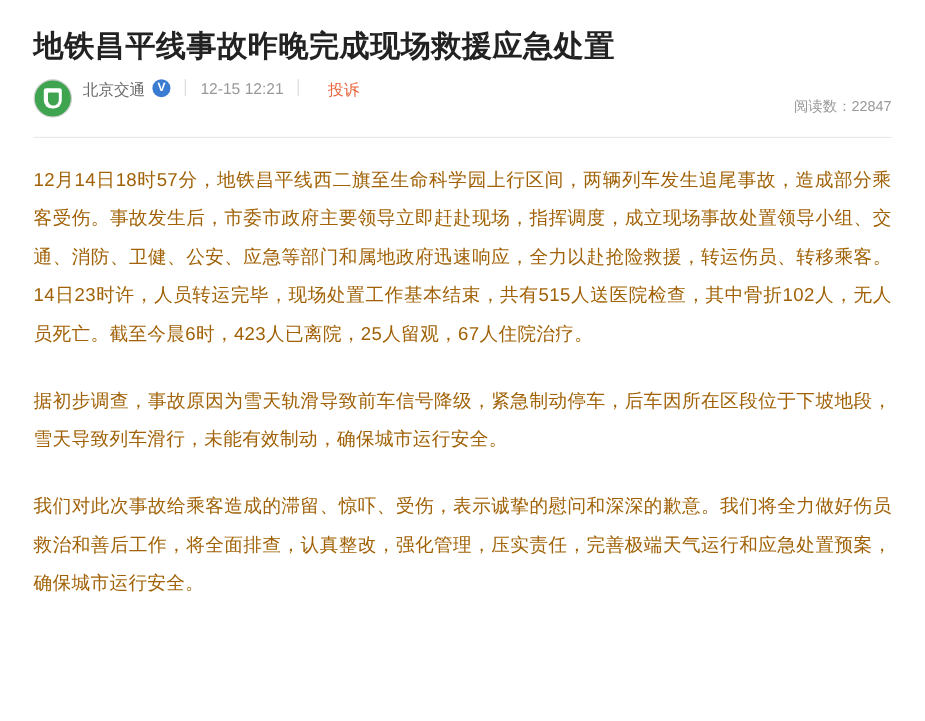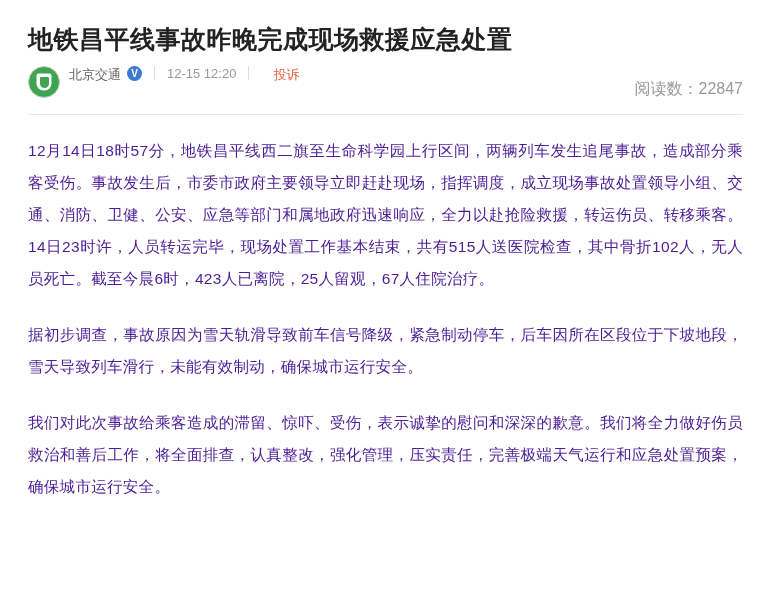--- a/index.html
+++ b/index.html
@@ -100,36 +100,36 @@
     font-size: 13px;
     color: #e8633a;
     margin-left: 12px;
     cursor: pointer;
   }
   .read-count {
     position: absolute;
     right: 0;
     top: 50%;
     transform: translateY(-50%);
-    font-size: 16px;
+    font-size: 12px;
     color: #999999;
   }
   .divider {
     height: 1px;
     background: #e8e8e8;
     width: 715px;
     margin-top: 2px;
   }
   .article-body {
     padding-top: 20px;
   }
   .article-body p {
     font-size: 15.5px;
     line-height: 32px;
-    color: #4c1d95;
+    color: #a16207;
     margin: 0 0 24px 0;
     text-align: justify;
     letter-spacing: 0.3px;
   }
   .article-body p:last-child {
     margin-bottom: 0;
     margin-top: 24px;
   }
 </style>
 </head>
@@ -141,21 +141,21 @@
 
   <div class="meta-row">
     <div class="avatar">
       <span class="shield">
         <span class="shield-inner"></span>
       </span>
     </div>
     <span class="source-name">北京交通</span>
     <span class="verified-badge">V</span>
     <span class="meta-sep"></span>
-    <span class="timestamp">12-15 12:20</span>
+    <span class="timestamp">12-15 12:21</span>
     <span class="meta-sep"></span>
     <span class="report-link">投诉</span>
     <span class="read-count">阅读数：22847</span>
   </div>
 
   <div class="divider"></div>
 
   <div class="article-body">
     <p>12月14日18时57分，地铁昌平线西二旗至生命科学园上行区间，两辆列车发生追尾事故，造成部分乘客受伤。事故发生后，市委市政府主要领导立即赶赴现场，指挥调度，成立现场事故处置领导小组、交通、消防、卫健、公安、应急等部门和属地政府迅速响应，全力以赴抢险救援，转运伤员、转移乘客。14日23时许，人员转运完毕，现场处置工作基本结束，共有515人送医院检查，其中骨折102人，无人员死亡。截至今晨6时，423人已离院，25人留观，67人住院治疗。</p>
     <p>据初步调查，事故原因为雪天轨滑导致前车信号降级，紧急制动停车，后车因所在区段位于下坡地段，雪天导致列车滑行，未能有效制动，确保城市运行安全。</p>

